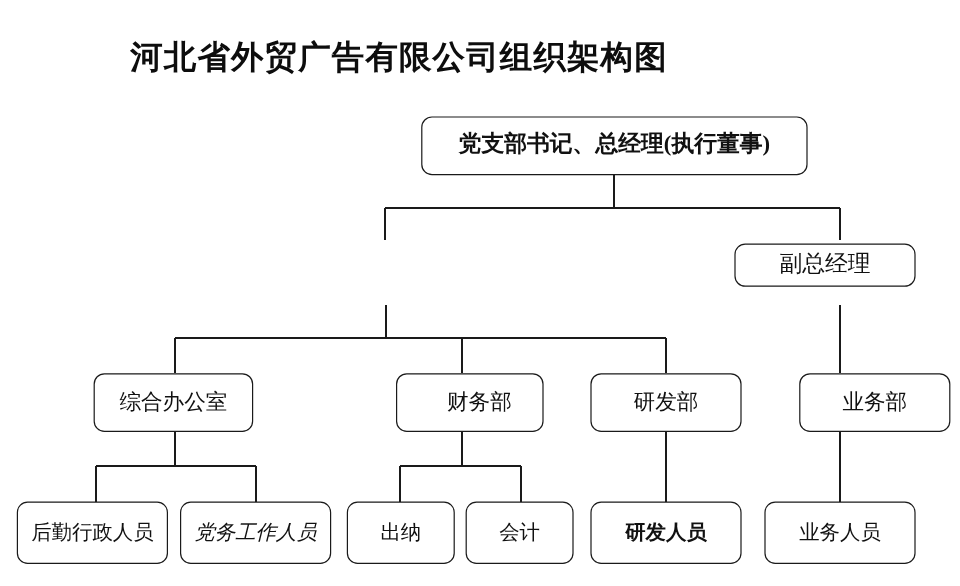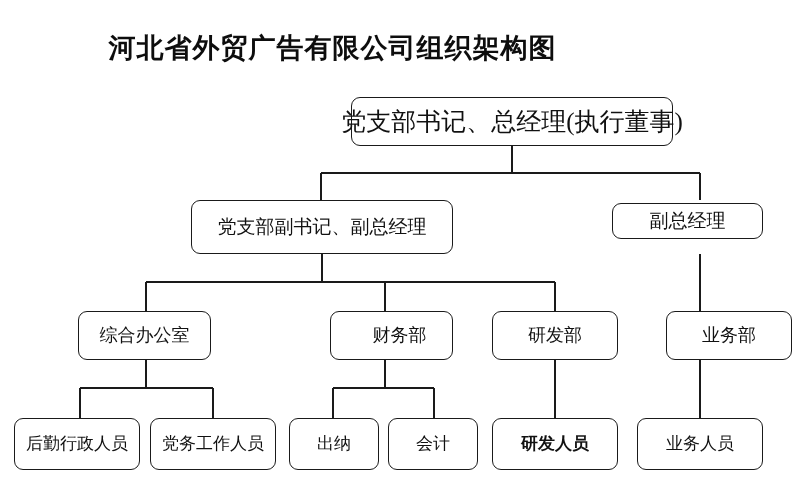--- a/index.html
+++ b/index.html
@@ -48,21 +48,21 @@
     border-radius: 9px;
     display: flex;
     align-items: center;
     justify-content: center;
     text-align: center;
     color: #111111;
     font-family: "Liberation Serif", "DejaVu Serif", serif;
     line-height: 1.1;
     white-space: nowrap;
   }
-  .node.lvl1 { font-size: 25px; }
+  .node.lvl1 { font-size: 19px; font-weight: bold; }
   .node.lvl2 { font-size: 19px; }
   .node.lvl3 { font-size: 18px; }
   .node.lvl4 { font-size: 17px; }
 </style>
 </head>
 <body>
 
 <div id="chart-root">
 
   <div id="title">河北省外贸广告有限公司组织架构图</div>
@@ -94,35 +94,34 @@
       <path d="M434,388 L434,418"></path>
 
       <path d="M555,360 L555,418"></path>
 
       <path d="M700,360 L700,418"></path>
     </g>
   </svg>
 
   <div class="node lvl1" style="left:351px; top:97px; width:322px; height:49px;">党支部书记、总经理(执行董事)</div>
 
-  <div class="node lvl2" style="left:191px; top:200px; width:262px; height:54px;">党支部副书记、副总经理</div>
 
   <div class="node lvl2" style="left:612px; top:203px; width:151px; height:36px;">副总经理</div>
 
   <div class="node lvl3" style="left:78px; top:311px; width:133px; height:49px;">综合办公室</div>
 
   <div class="node lvl3" style="left:330px; top:311px; width:123px; height:49px;padding-left:16px;">财务部</div>
 
   <div class="node lvl3" style="left:492px; top:311px; width:126px; height:49px;">研发部</div>
 
   <div class="node lvl3" style="left:637px; top:311px; width:126px; height:49px;margin-left:29px;">业务部</div>
 
   <div class="node lvl4" style="left:14px; top:418px; width:126px; height:52px;">后勤行政人员</div>
 
-  <div class="node lvl4" style="left:150px; top:418px; width:126px; height:52px;">党务工作人员</div>
+  <div class="node lvl4" style="left:150px; top:418px; width:126px; height:52px;font-style:italic;">党务工作人员</div>
 
   <div class="node lvl4" style="left:289px; top:418px; width:90px; height:52px;">出纳</div>
 
   <div class="node lvl4" style="left:388px; top:418px; width:90px; height:52px;">会计</div>
 
   <div class="node lvl4" style="left:492px; top:418px; width:126px; height:52px;font-weight:bold;">研发人员</div>
 
   <div class="node lvl4" style="left:637px; top:418px; width:126px; height:52px;">业务人员</div>
 
 </div>

